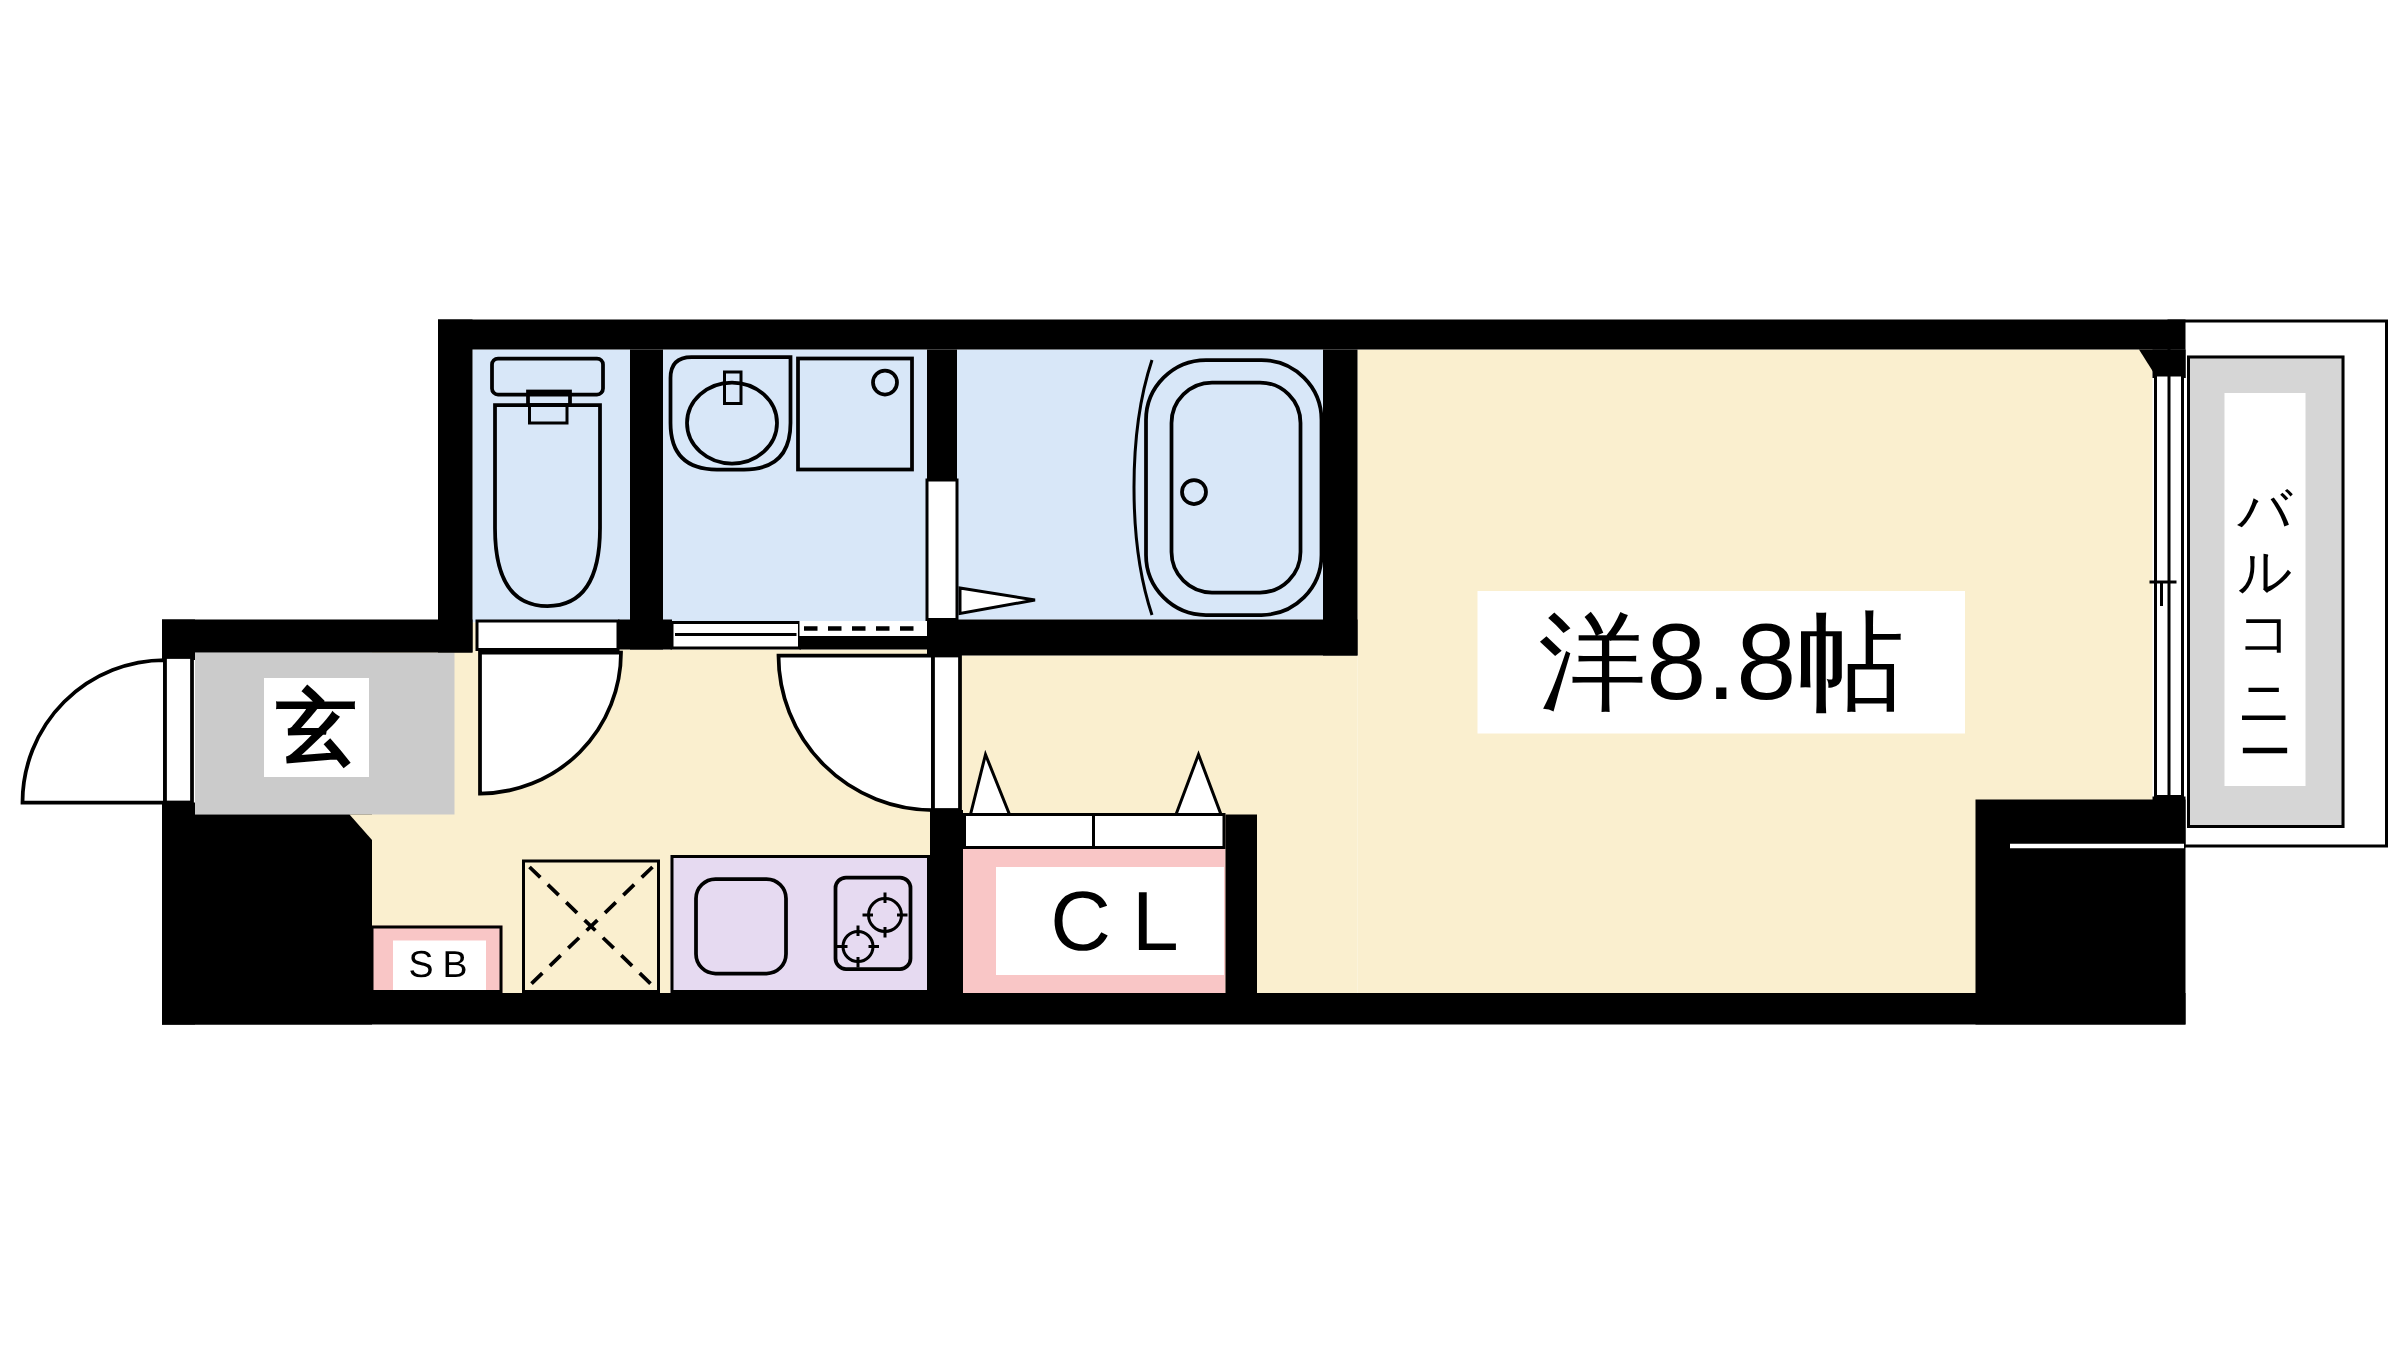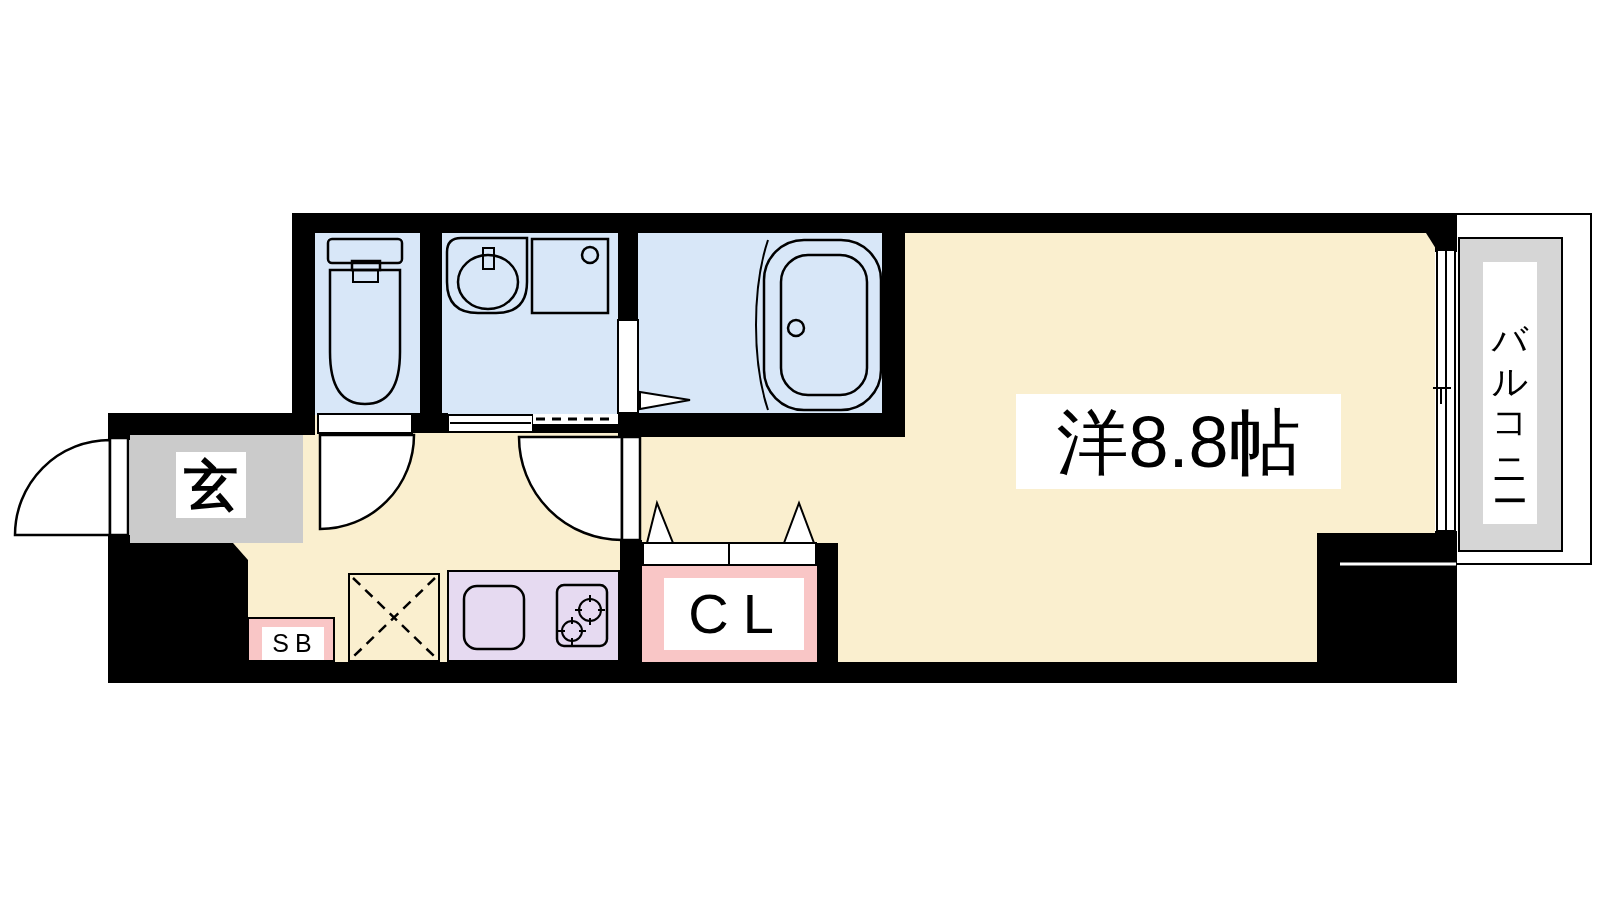--- a/index.html
+++ b/index.html
@@ -163,19 +163,19 @@
       <line x1="1446" y1="250" x2="1446" y2="531"></line>
       <line x1="1433" y1="388" x2="1451" y2="388"></line>
       <line x1="1441" y1="388" x2="1441" y2="404"></line>
     </g>
   </svg>
 
   <div class="label" style="left:176px;top:452px;width:70px;height:66px;font-size:54px;font-weight:600;">玄</div>
 
   <div class="label" style="left:262px;top:627px;width:58px;height:33px;font-size:25px;letter-spacing:6px;padding-left:4px;text-align:right;">SB</div>
 
-  <div class="label" style="left:664px;top:578px;width:132px;height:72px;font-size:56px;letter-spacing:14px;padding-left:8px;">CL</div>
+  <div class="label" style="left:664px;top:578px;width:132px;height:72px;font-size:56px;letter-spacing:14px;padding-left:20px;">CL</div>
 
-  <div class="label" style="left:985px;top:394px;width:325px;height:95px;font-size:72px;font-weight:500;margin-left:31px;">洋8.8帖</div>
+  <div class="label" style="left:985px;top:394px;width:325px;height:95px;font-size:72px;font-weight:500;">洋8.8帖</div>
 
   <div class="label v-label" style="left:1483px;top:262px;width:54px;height:262px;font-size:36px;letter-spacing:5px;">バルコニー</div>
 
 </div>
 
 </body></html>

